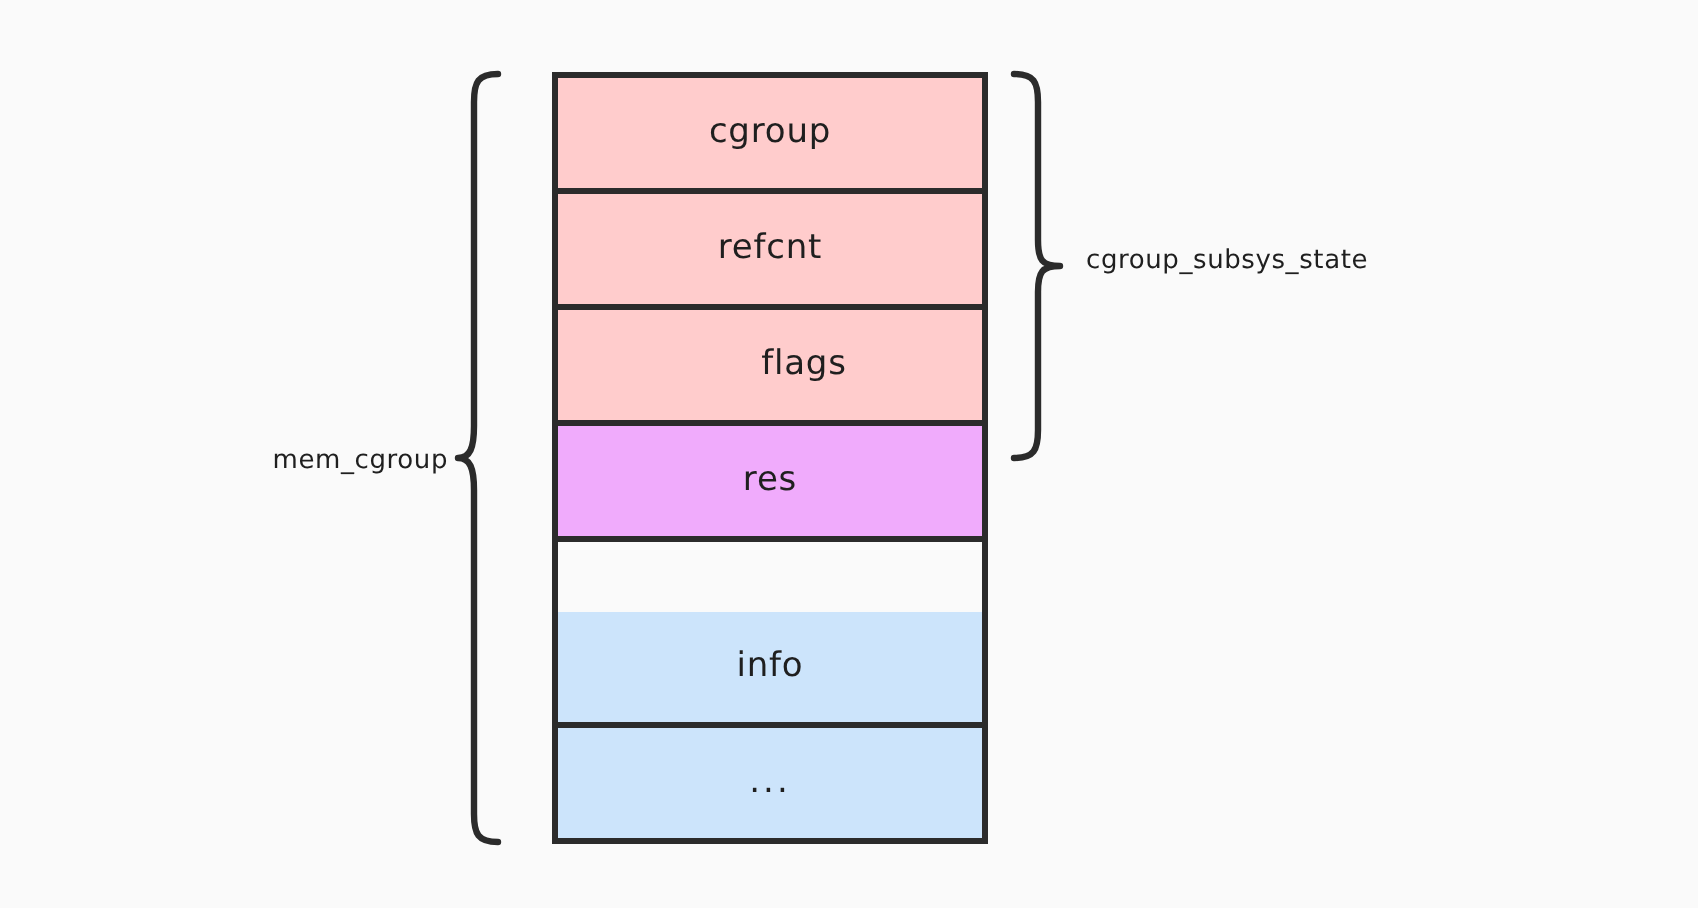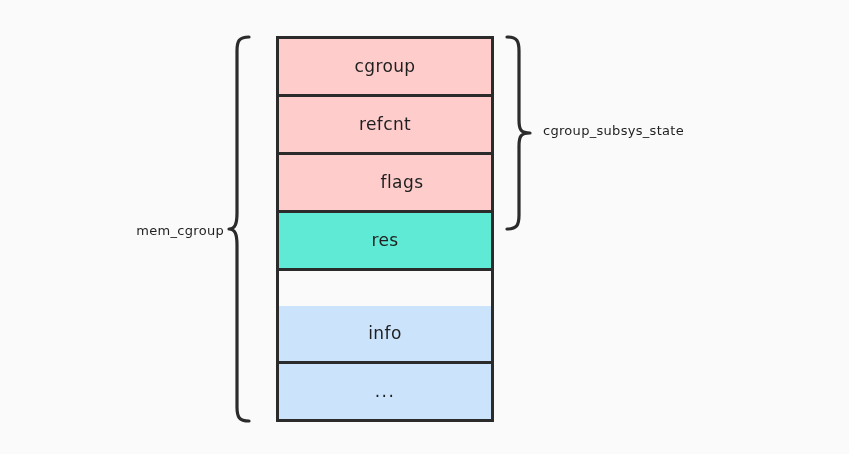--- a/index.html
+++ b/index.html
@@ -134,21 +134,21 @@
     </div>
 
     <div class="field-row pink" style="background: rgb(255, 204, 204);">
       <span class="field-label">refcnt</span>
     </div>
 
     <div class="field-row pink" style="background: rgb(255, 204, 204); padding-left: 34px;">
       <span class="field-label">flags</span>
     </div>
 
-    <div class="field-row blue" style="background: #5eead4;">
+    <div class="field-row blue" style="background: #f0abfc;">
       <span class="field-label">res</span>
     </div>
 
     <div class="field-row blue" style="background: rgb(204, 228, 251); margin-top: 35px;">
       <span class="field-label">info</span>
     </div>
 
     <div class="field-row blue" style="background: rgb(204, 228, 251);">
       <span class="field-label ellipsis">...</span>
     </div>

